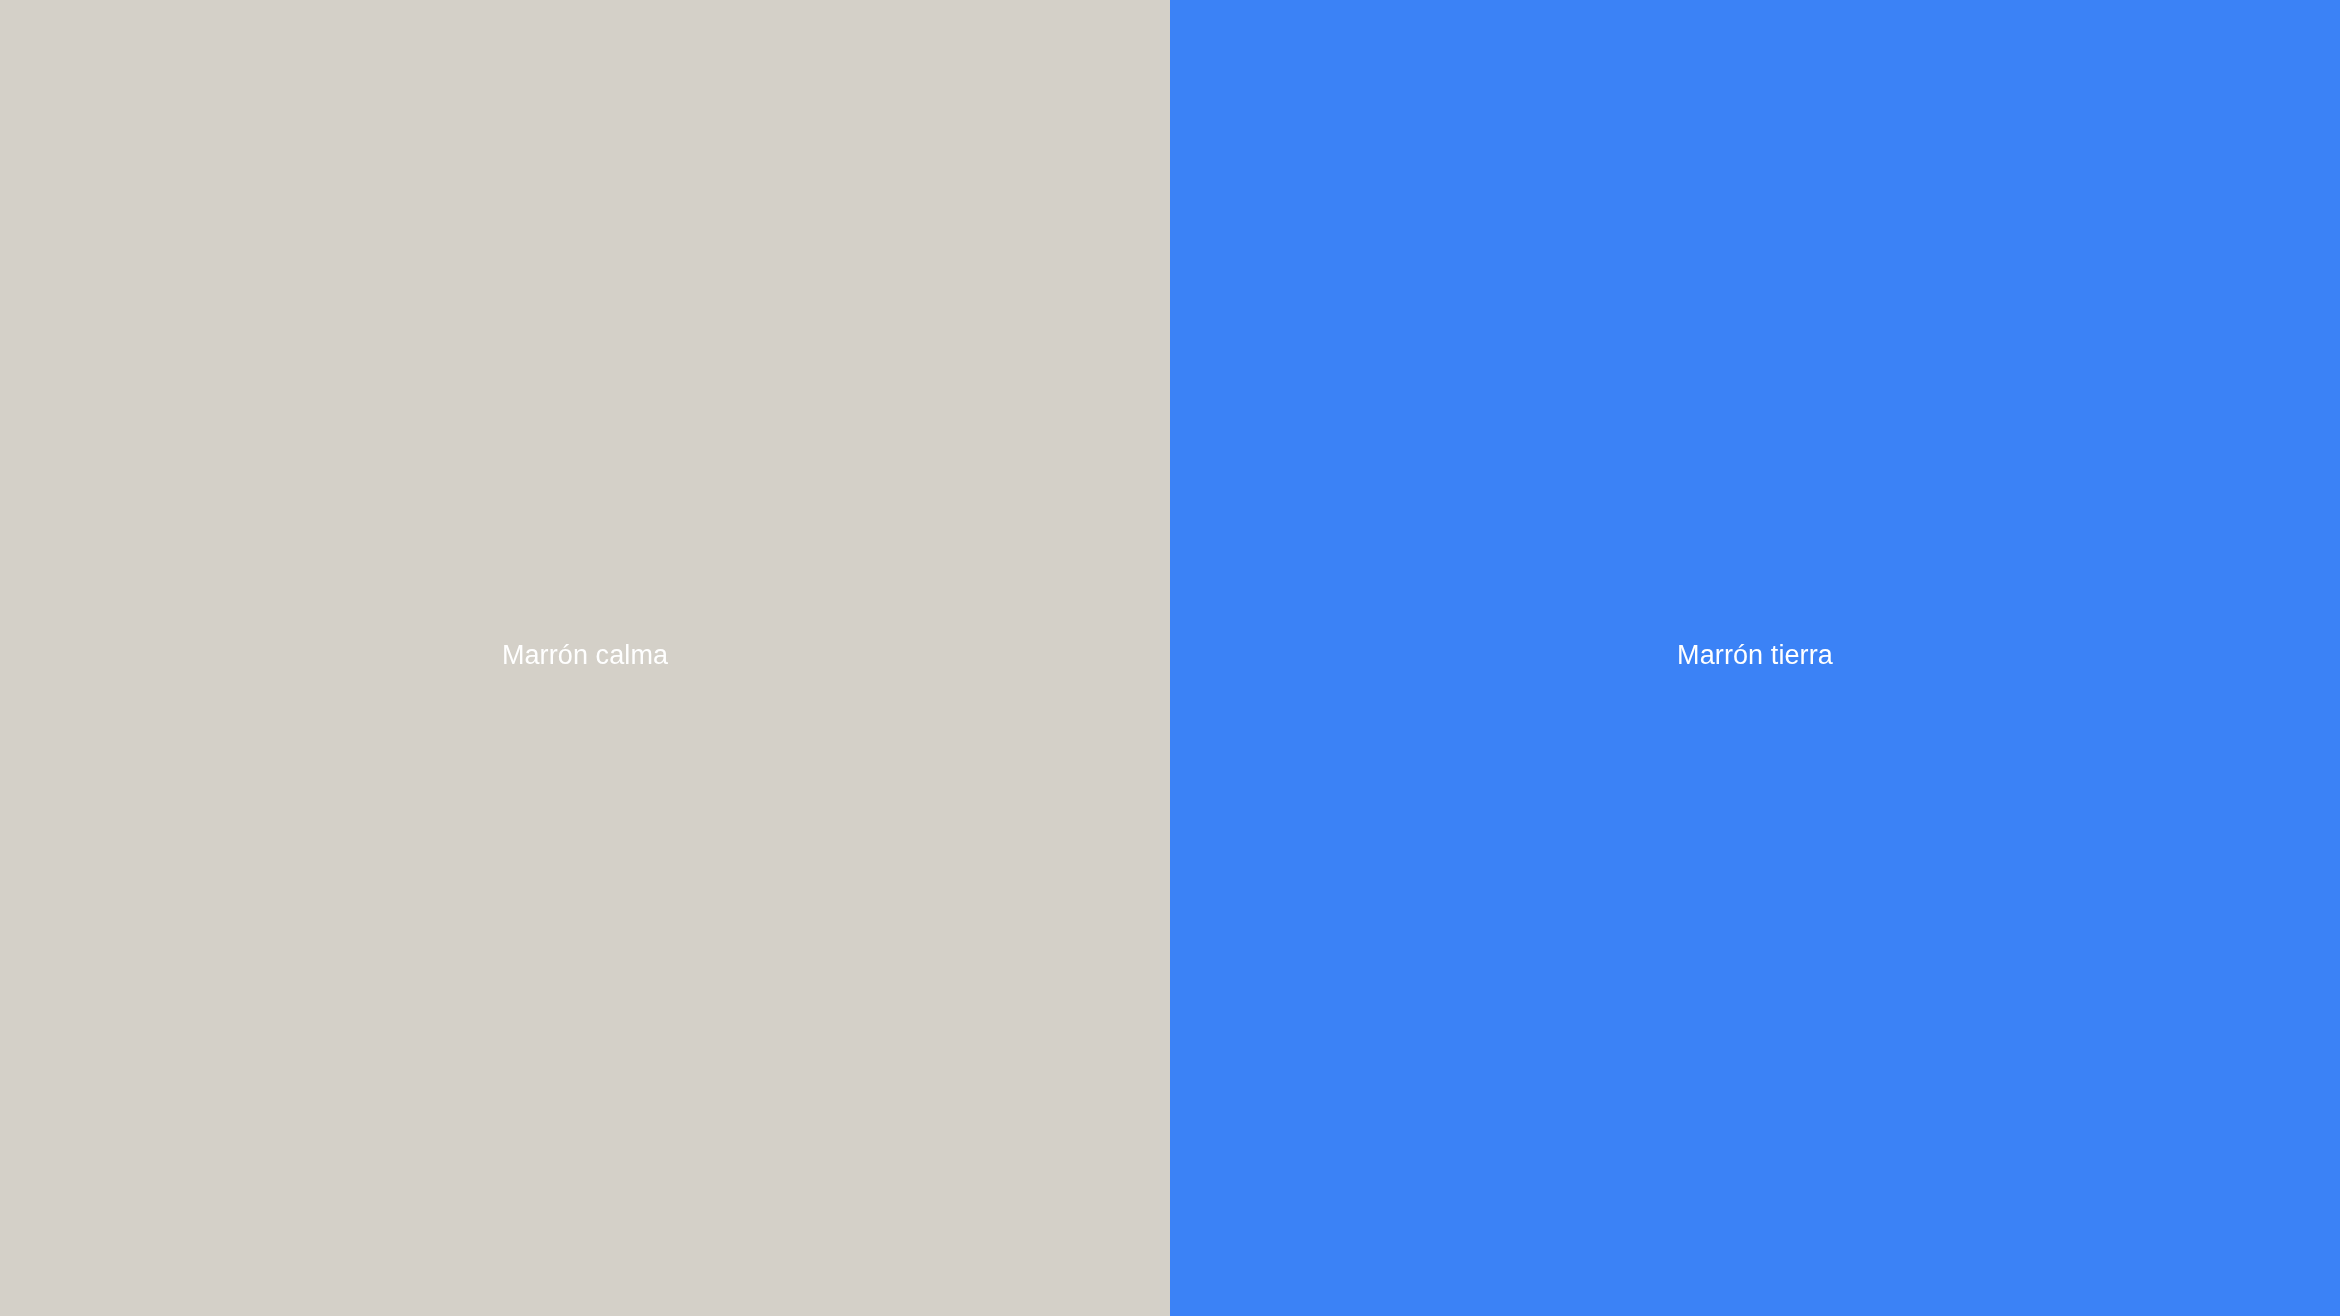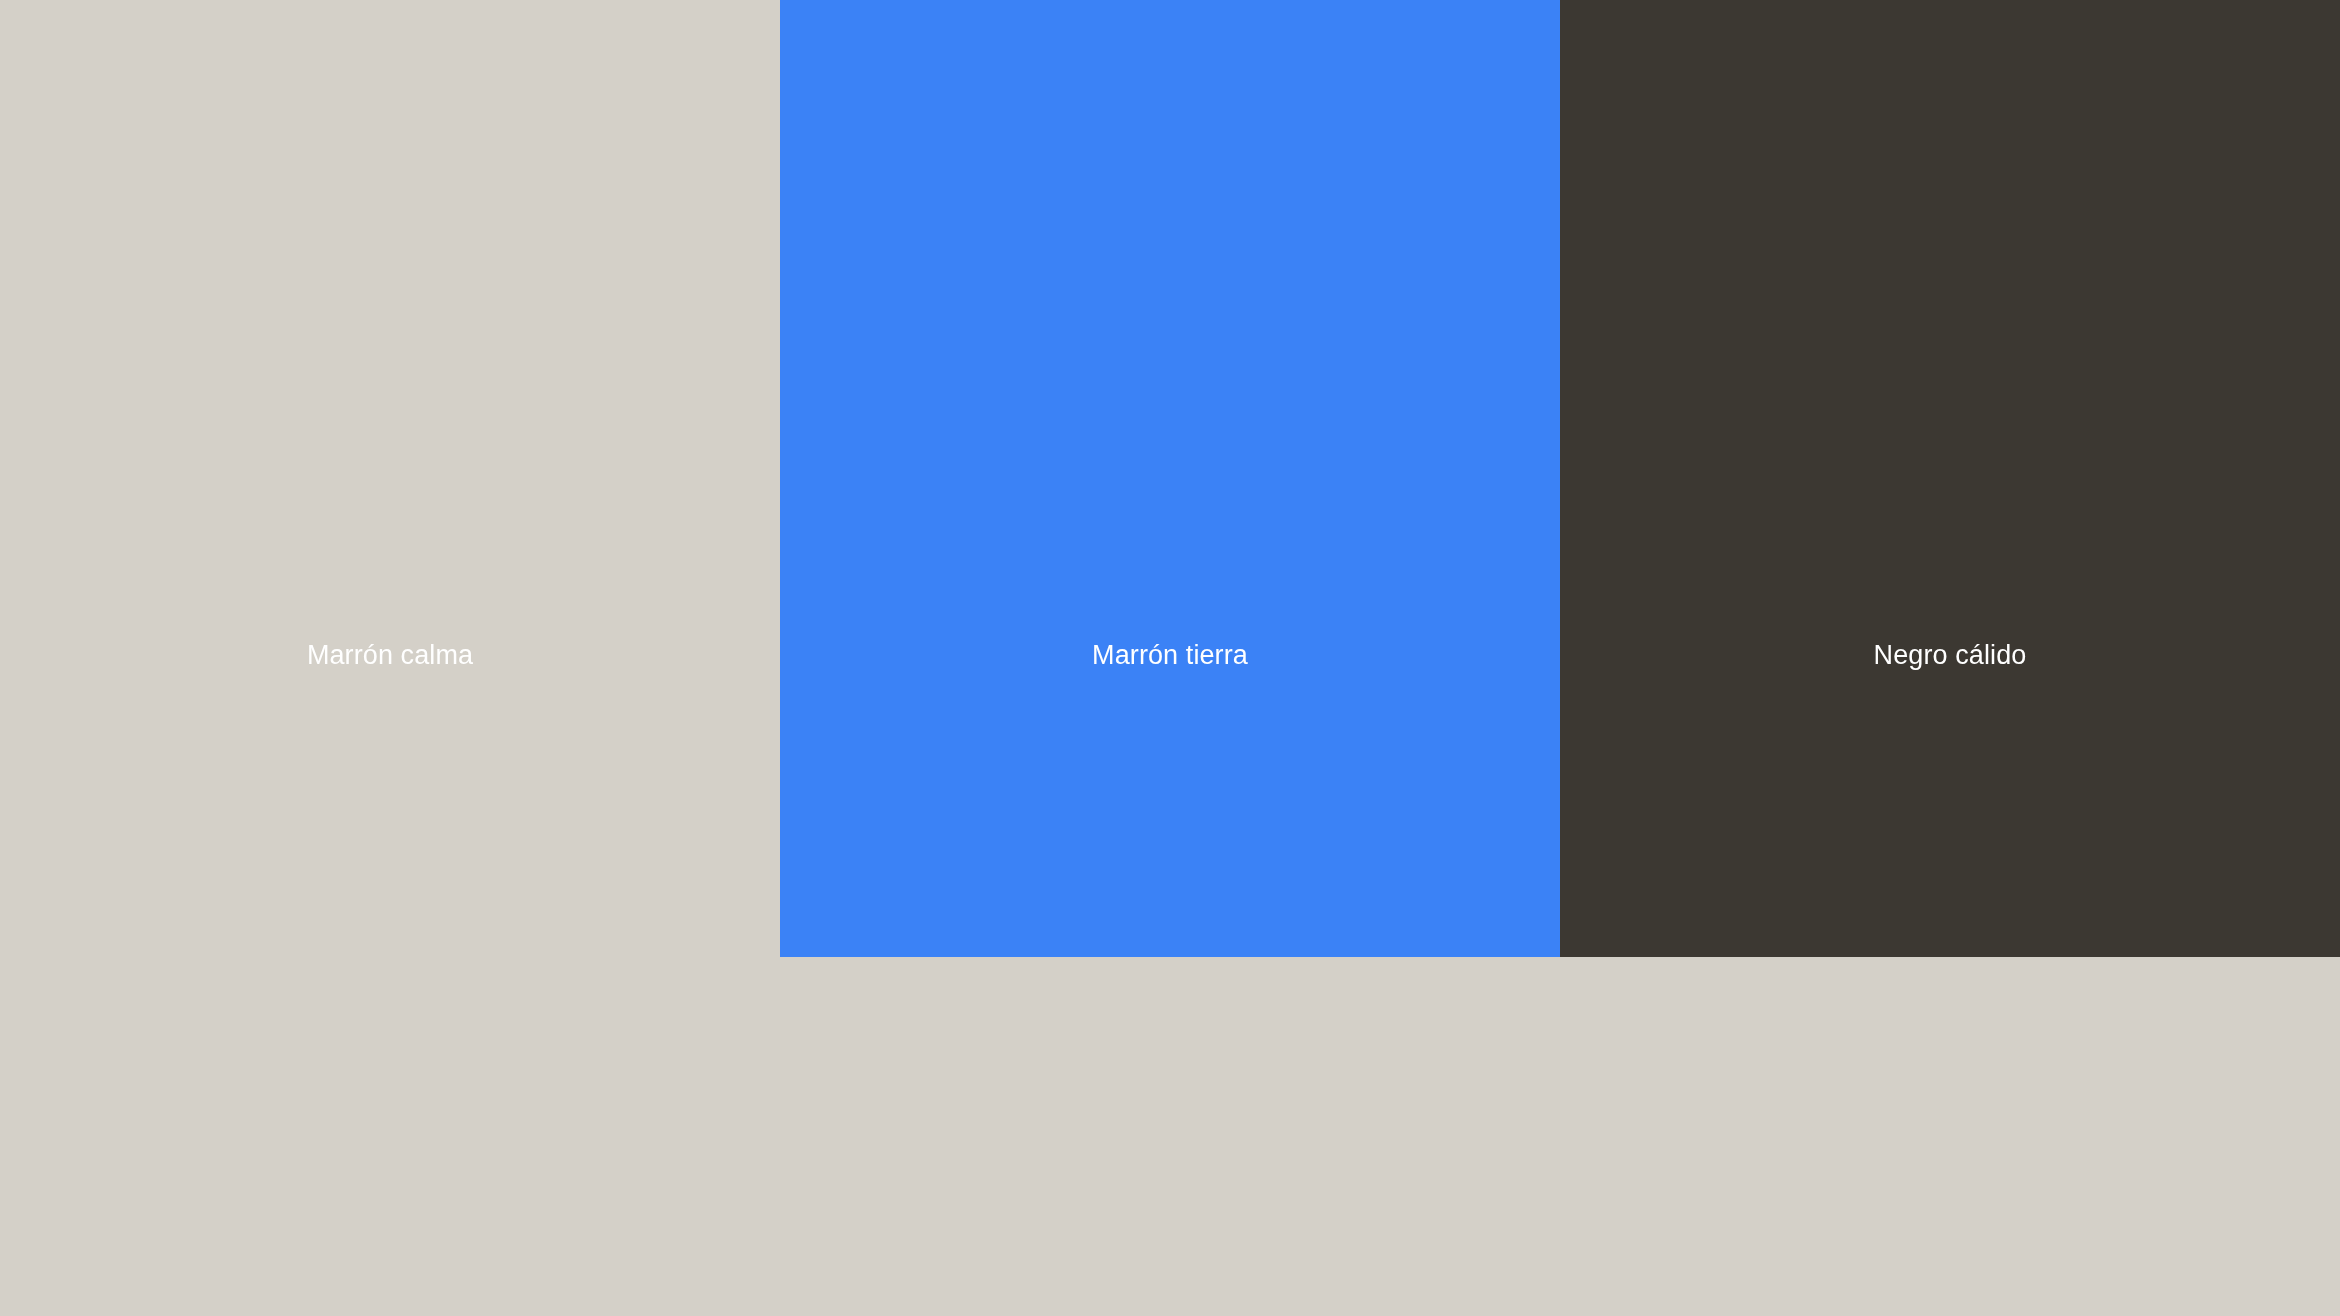--- a/index.html
+++ b/index.html
@@ -9,21 +9,21 @@
     width: 2340px;
     height: 1316px;
     overflow: hidden;
     background: #D4D0C8;
   }
 
   .palette {
     display: flex;
     flex-direction: row;
     width: 2340px;
-    height: 957px;
+    height: 1316px;
   }
 
   .swatch {
     flex: 1 1 0;
     height: 100%;
     position: relative;
     display: flex;
     align-items: flex-start;
     justify-content: center;
   }
@@ -50,17 +50,14 @@
 <div class="palette">
 
   <div class="swatch" style="background-color: rgb(212, 208, 200);">
     <span class="swatch-label" style="color: rgb(255, 255, 255);">Marrón calma</span>
   </div>
 
   <div class="swatch" style="background-color: #3b82f6;">
     <span class="swatch-label" style="color: rgb(255, 255, 255);">Marrón tierra</span>
   </div>
 
-  <div class="swatch" style="background-color: rgb(60, 56, 50);">
-    <span class="swatch-label" style="color: rgb(255, 255, 255);">Negro cálido</span>
-  </div>
 
 </div>
 
 </body></html>

